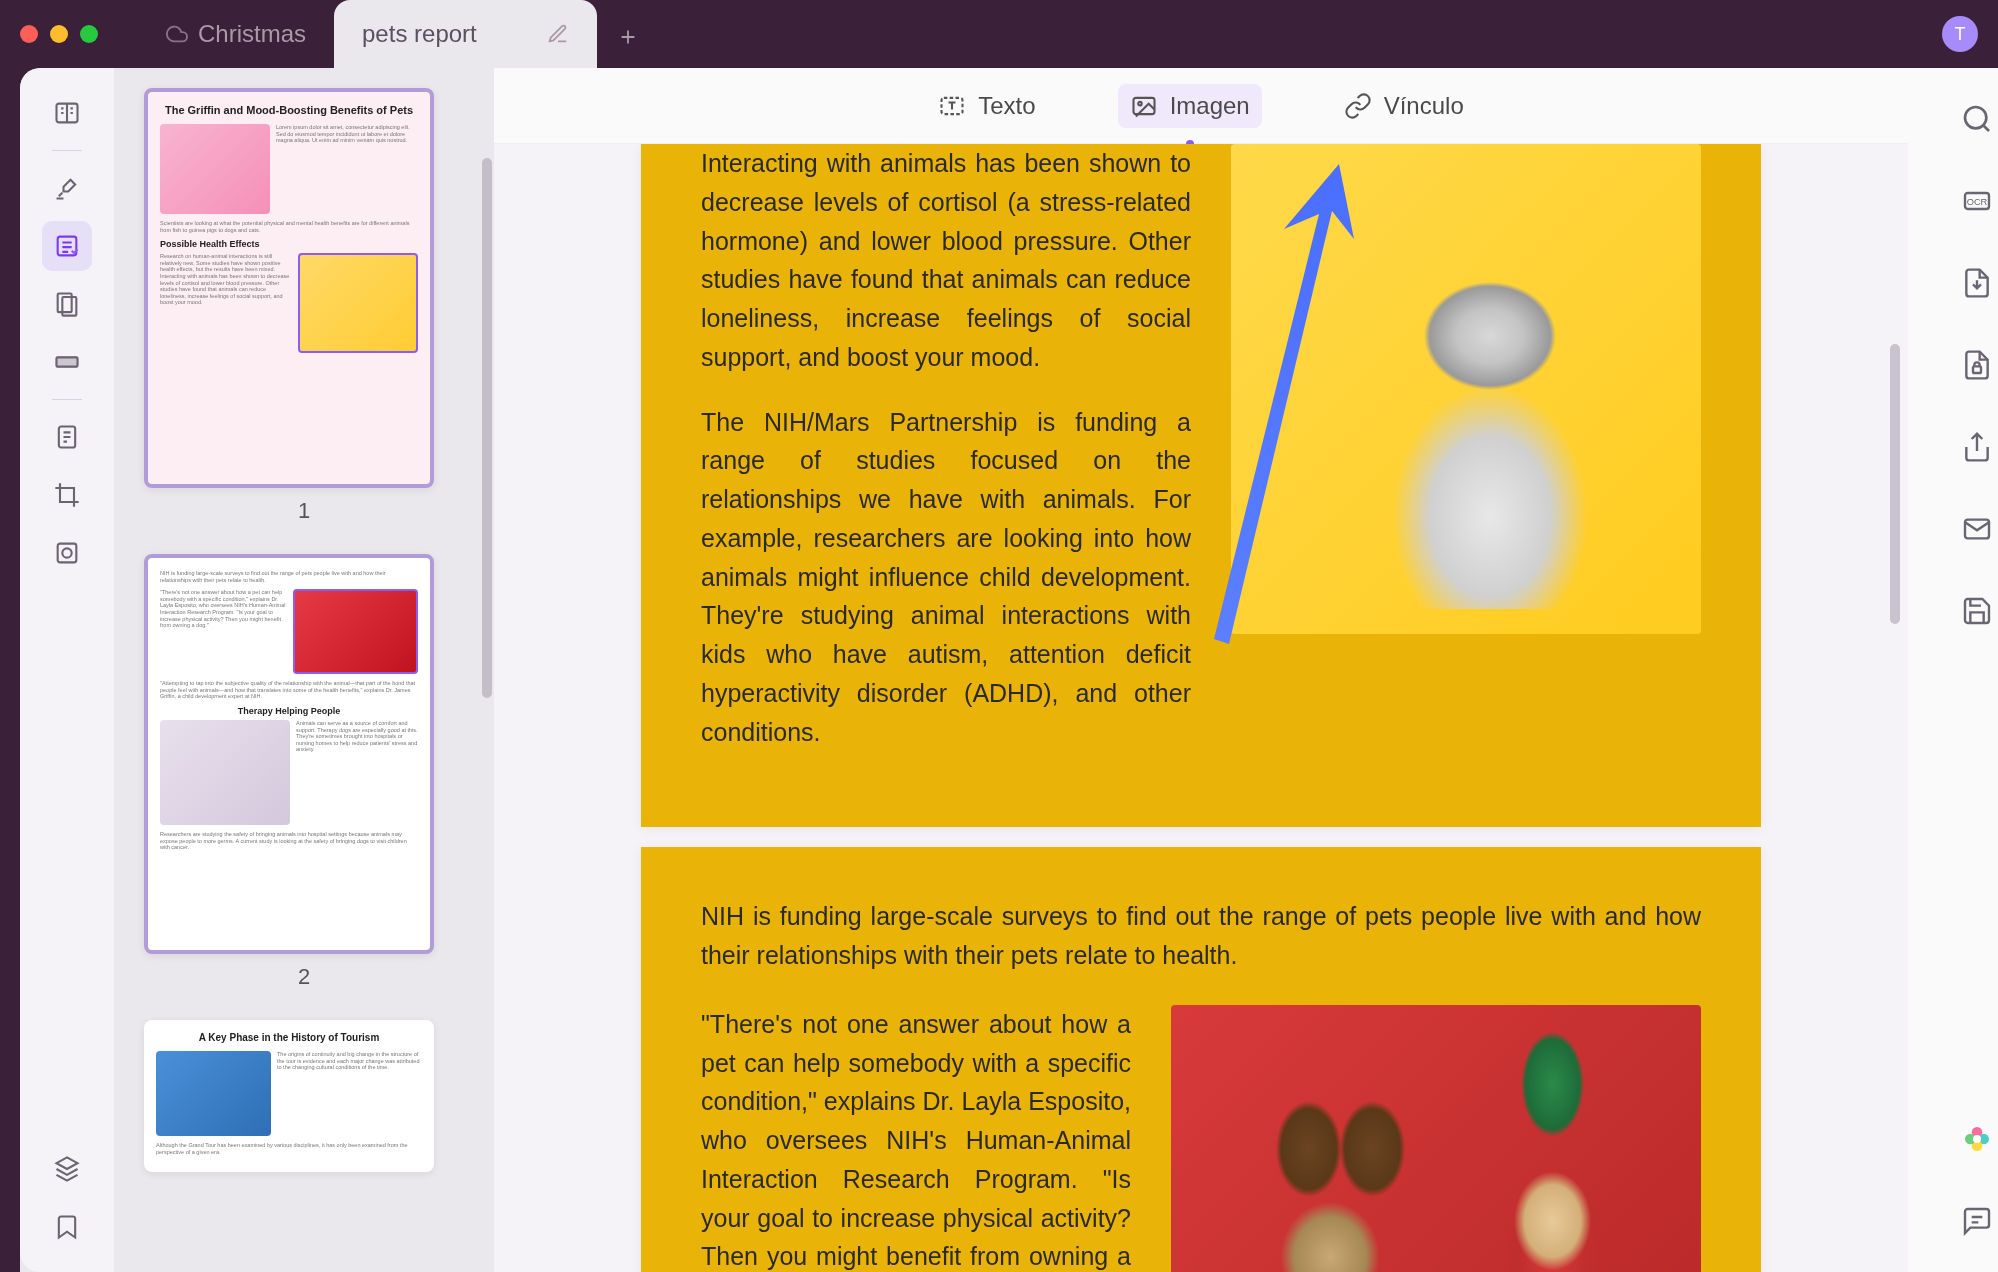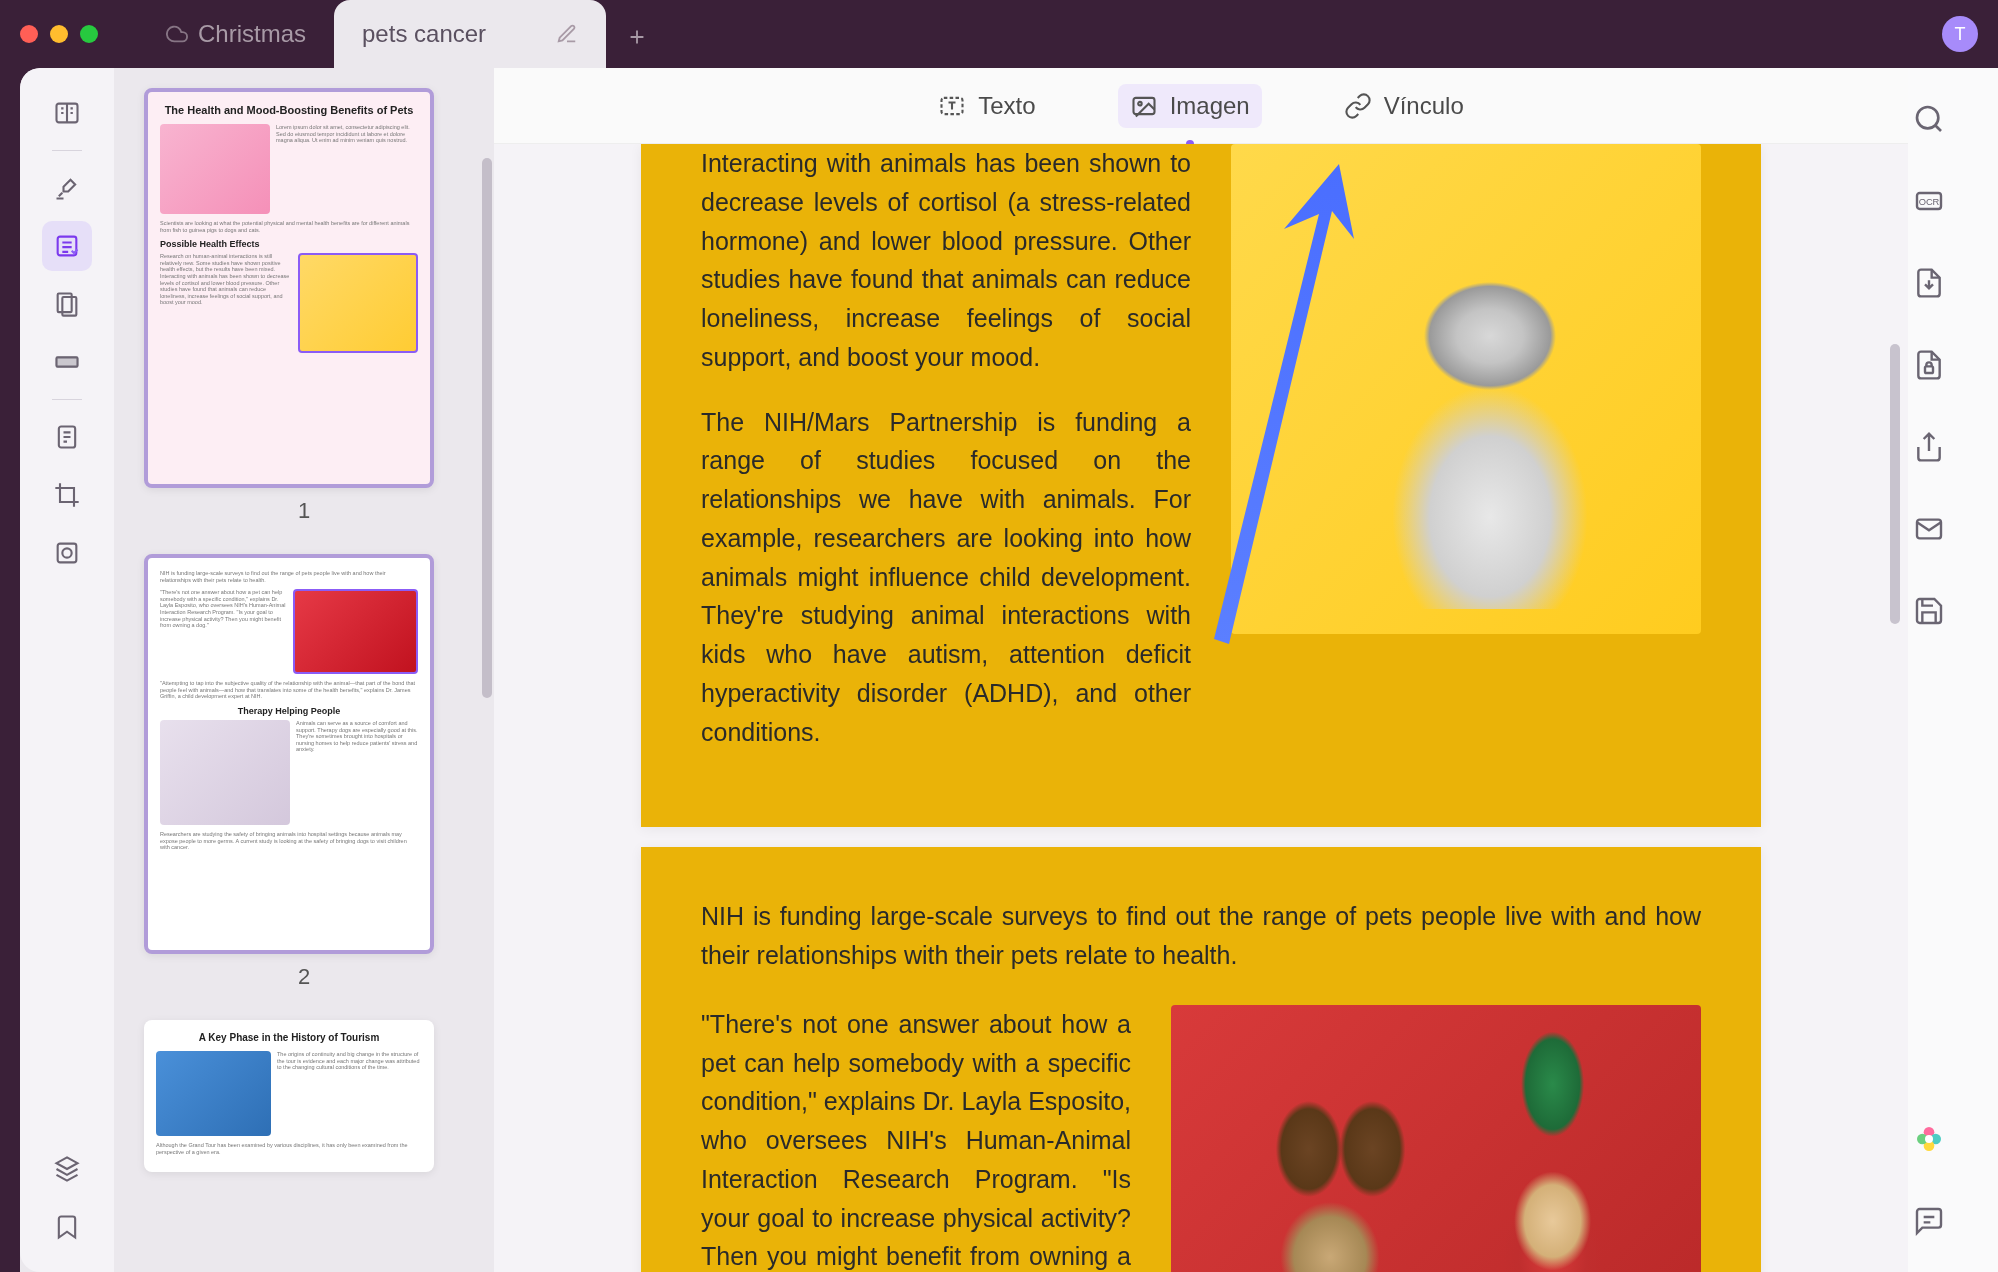--- a/index.html
+++ b/index.html
@@ -366,21 +366,21 @@
   height: 490px;
   pointer-events: none;
   z-index: 10;
 }
 
 .right-toolbar {
   width: 90px;
   background: #fafafb;
   display: flex;
   flex-direction: column;
-  align-items: flex-start;
+  align-items: flex-end;
   padding: 30px 0;
   gap: 40px;
 }
 
 .right-tool {
   width: 42px;
   height: 42px;
   display: flex;
   align-items: center;
   justify-content: center;
@@ -432,21 +432,21 @@
       <div class="traffic-light traffic-green"></div>
     </div>
     <div class="tabs">
       <div class="tab">
         <svg class="tab-icon" viewBox="0 0 24 24" fill="none" stroke="currentColor" stroke-width="2">
             <path d="M18 10h-1.26A8 8 0 1 0 9 20h9a5 5 0 0 0 0-10z"></path>
           </svg>
         <span class="tab-label">Christmas</span>
       </div>
       <div class="tab active">
-        <span class="tab-label">pets cancer</span>
+        <span class="tab-label">pets report</span>
         <svg class="tab-close" style="margin-left:60px;" viewBox="0 0 24 24" fill="none" stroke="currentColor" stroke-width="2">
             <path d="M12 20h9M16.5 3.5a2.121 2.121 0 0 1 3 3L7 19l-4 1 1-4L16.5 3.5z"></path>
           </svg>
       </div>
       <div class="tab-add">
         <svg viewBox="0 0 24 24" width="22" height="22" fill="none" stroke="currentColor" stroke-width="2">
             <path d="M12 5v14M5 12h14"></path>
           </svg>
       </div>
     </div>
@@ -520,21 +520,21 @@
             <path d="M19 21l-7-5-7 5V5a2 2 0 0 1 2-2h10a2 2 0 0 1 2 2z"></path>
           </svg>
       </div>
     </div>
 
     <div class="thumbnail-panel">
       <div class="thumb-panel-scroll"></div>
 
       <div class="thumb-page">
         <div class="thumb-card page1">
-          <div class="thumb-title">The Health and Mood-Boosting Benefits of Pets</div>
+          <div class="thumb-title">The Griffin and Mood-Boosting Benefits of Pets</div>
           <div class="thumb-row">
             <div class="thumb-img thumb-img-pink"></div>
             <div class="thumb-col thumb-text-block">Lorem ipsum dolor sit amet, consectetur adipiscing elit. Sed do eiusmod tempor incididunt ut labore et dolore magna aliqua. Ut enim ad minim veniam quis nostrud.</div>
           </div>
           <div class="thumb-text-block" style="margin:4px 0;">Scientists are looking at what the potential physical and mental health benefits are for different animals from fish to guinea pigs to dogs and cats.</div>
           <div class="thumb-subtitle">Possible Health Effects</div>
           <div class="thumb-row">
             <div class="thumb-col thumb-text-block">Research on human-animal interactions is still relatively new. Some studies have shown positive health effects, but the results have been mixed. Interacting with animals has been shown to decrease levels of cortisol and lower blood pressure. Other studies have found that animals can reduce loneliness, increase feelings of social support, and boost your mood.</div>
             <div class="thumb-img thumb-img-yellow"></div>
           </div>

